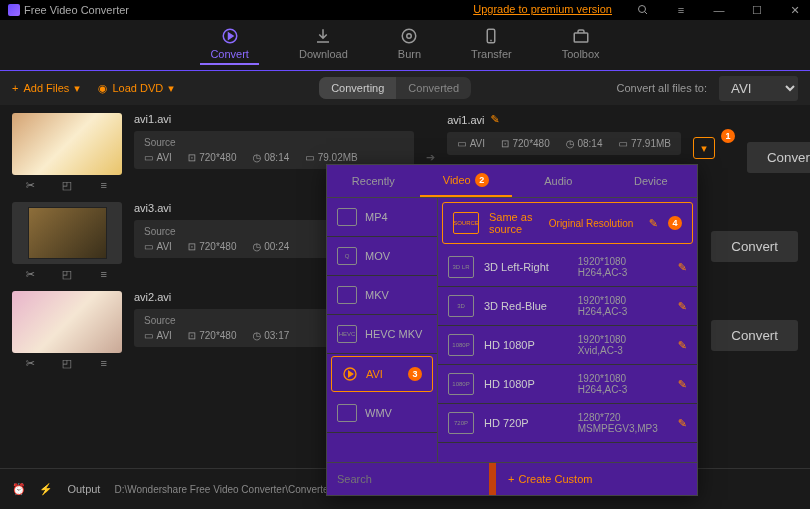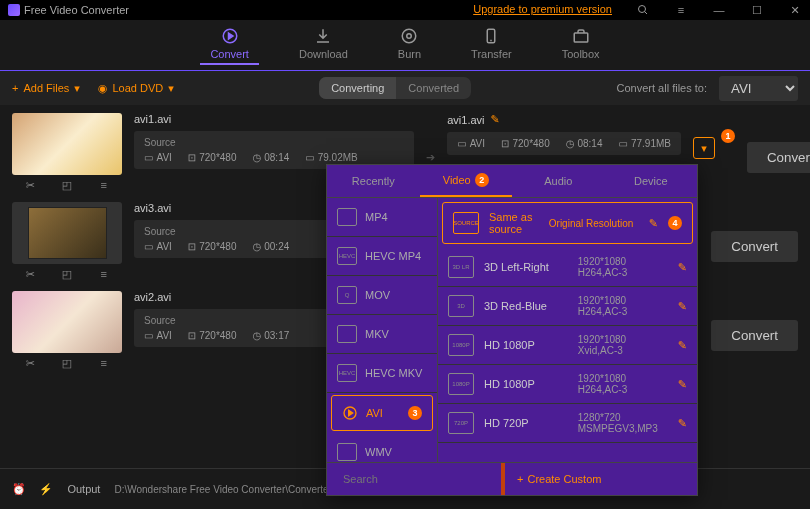--- a/index.html
+++ b/index.html
@@ -60,21 +60,21 @@
 .dd-opt{display:flex;align-items:center;padding:8px 10px;gap:10px;border-bottom:1px solid #333;cursor:pointer}
 .dd-opt.active{border:1px solid #ff8c00;border-radius:3px;margin:4px}
 .opt-icon{width:24px;height:20px;border:1px solid #888;border-radius:2px;font-size:6px;display:flex;flex-direction:column;align-items:center;justify-content:center;color:#888;flex-shrink:0}
 .opt-icon.src{border-color:#ff8c00;color:#ff8c00}
 .opt-text{flex:1}
 .opt-name{color:#ccc}
 .opt-name.src{color:#ff8c00}
 .opt-res{width:90px;color:#999;font-size:10px}
 .opt-edit{color:#ff8c00;cursor:pointer}
 .dd-footer{height:32px;border-top:1px solid #444;display:flex;align-items:center}
-.dd-search{flex:0 0 110px;background:transparent;border:none;padding:0 16px;color:#888;border-right:4px solid #c2410c;height:100%;font-size:11px}
+.dd-search{flex:0 0 110px;background:transparent;border:none;padding:0 10px;color:#888;border-right:7px solid #c2410c;height:100%;font-size:11px}
 .dd-create{color:#ff8c00;padding:0 12px;display:flex;align-items:center;gap:4px;cursor:pointer}
 svg{display:block}
 </style>
 </head>
 <body>
 
 <div class="titlebar">
   <div class="titlebar-left">
     <div class="app-icon"></div>
     <span>Free Video Converter</span>
@@ -273,24 +273,20 @@
     <div class="dd-tab">Audio</div>
     <div class="dd-tab">Device</div>
   </div>
   <div class="dd-body">
     <div class="dd-left">
       <div class="dd-left-item">
           <div class="fmt-icon"></div>
           <span>MP4</span>
         </div>
       <div class="dd-left-item">
-          <div class="fmt-icon">HEVC</div>
-          <span>HEVC MP4</span>
-        </div>
-      <div class="dd-left-item">
           <div class="fmt-icon">Q</div>
           <span>MOV</span>
         </div>
       <div class="dd-left-item">
           <div class="fmt-icon"></div>
           <span>MKV</span>
         </div>
       <div class="dd-left-item">
           <div class="fmt-icon">HEVC</div>
           <span>HEVC MKV</span>

